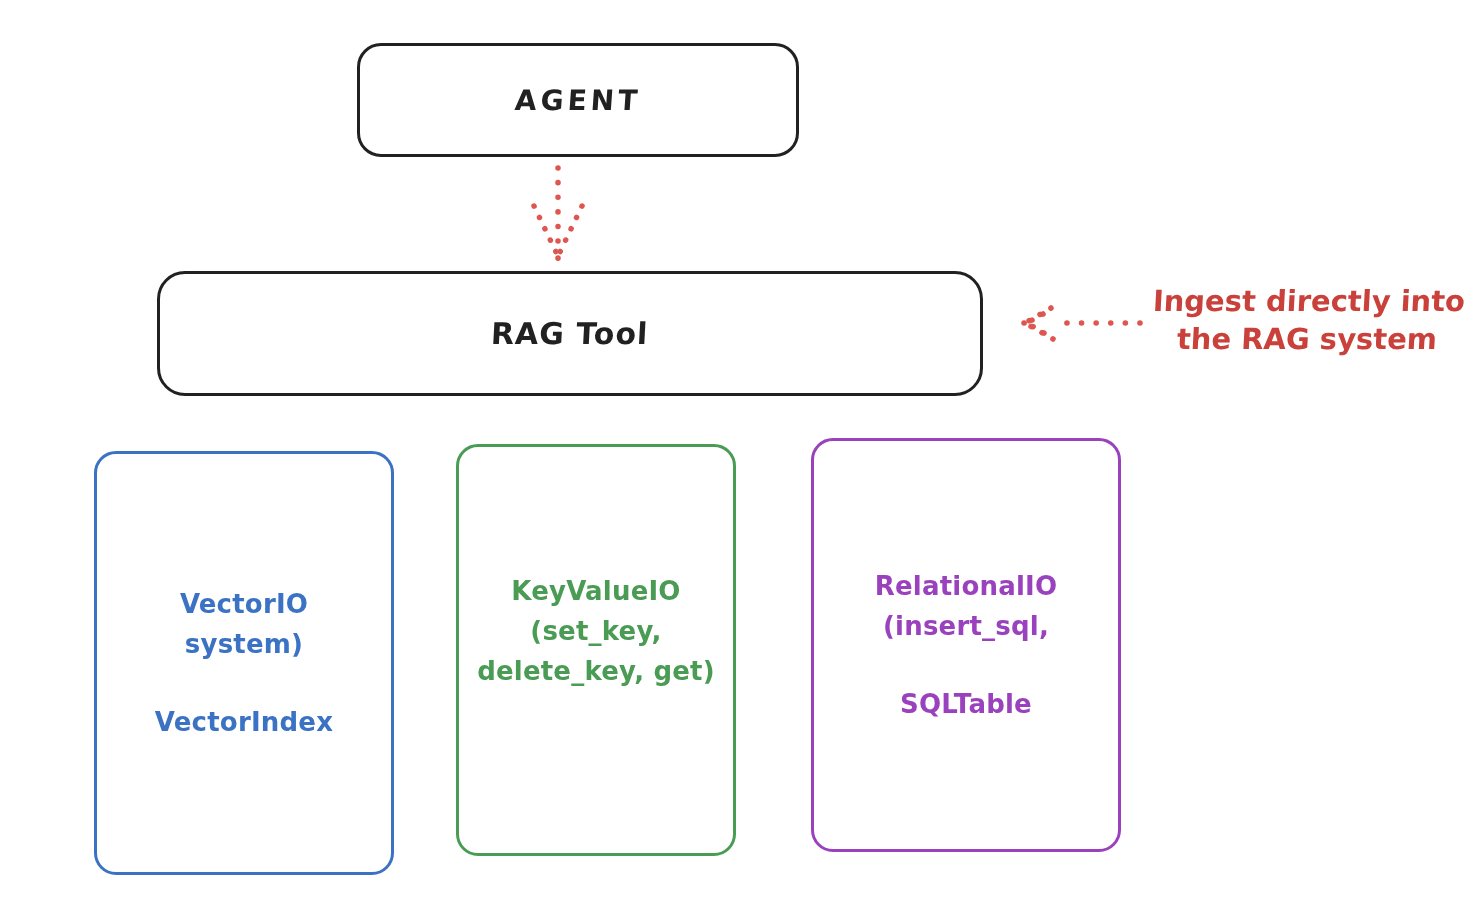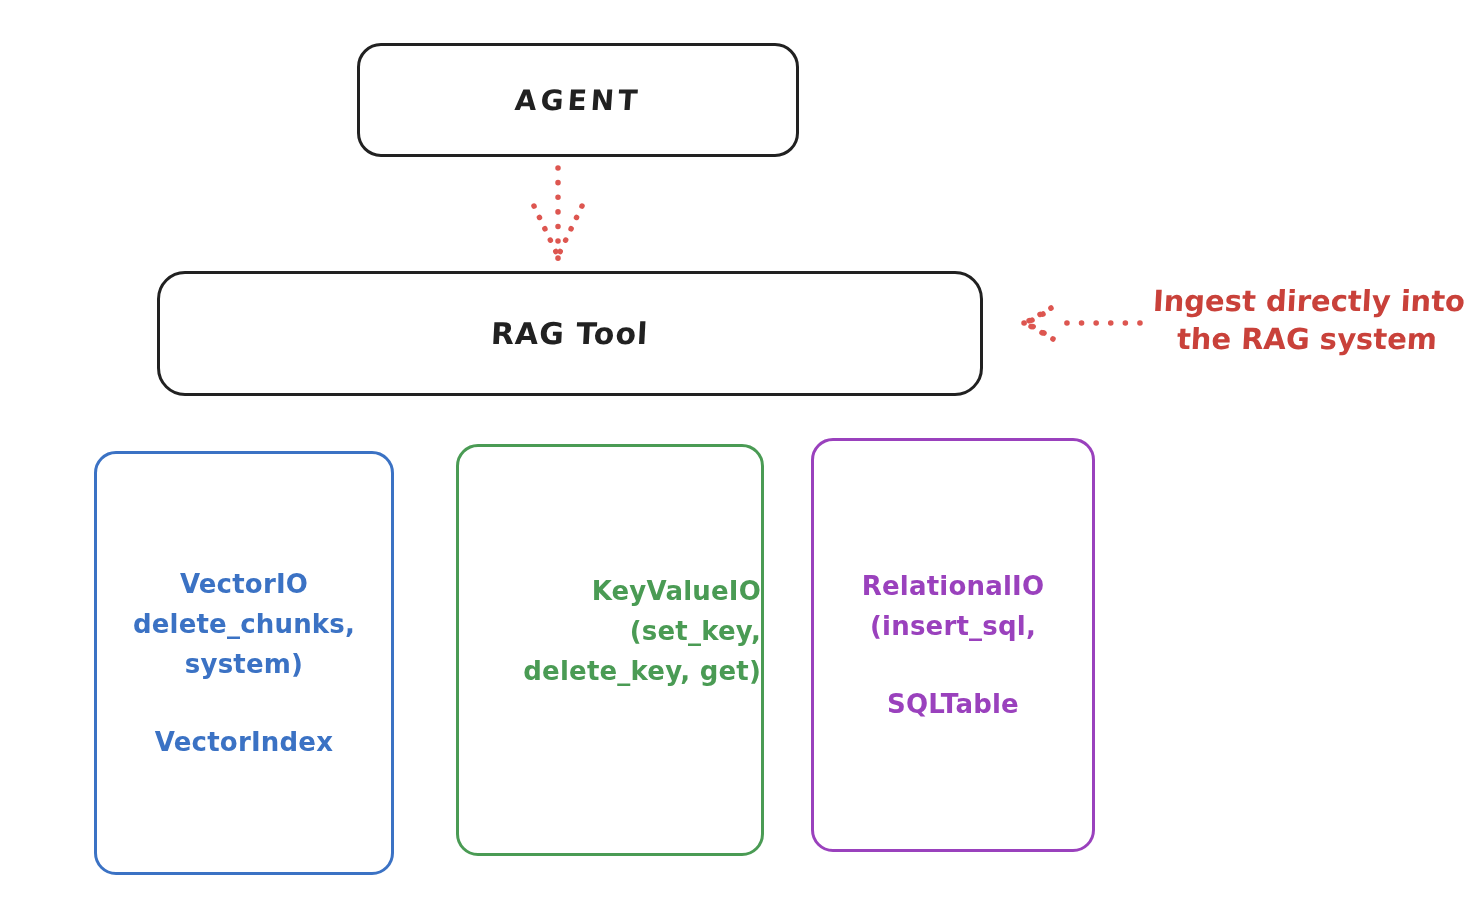--- a/index.html
+++ b/index.html
@@ -70,28 +70,27 @@
     margin-left: 24px;
   }
   .backend--vector {
     left: 70px; top: 451px;
     width: 300px; height: 424px;
     border-color: #3b72c4;
     color: #3b72c4;
   }
   .backend--keyvalue {
     left: 432px; top: 444px;
-    width: 308px; height: 412px;
+    width: 280px; height: 412px;
     border-color: #4a9b54;
     color: #4a9b54;
-    align-items: flex-end;
   }
   .backend--relational {
     left: 787px; top: 438px;
-    width: 284px; height: 414px;
+    width: 310px; height: 414px;
     border-color: #9a41bd;
     color: #9a41bd;
   }
   .backend .spacer { height: 38px; }
   .backend .line { display: block; }
 
   
   .annotation {
     position: absolute;
     left: 1138px; top: 282px;
@@ -147,21 +146,20 @@
     <path d="M9 28 L9.2 28"></path>
   </svg>
 
   <div class="annotation">
     <span class="line">Ingest directly into</span>
     <span class="line">the RAG system</span>
   </div>
 
   <div class="backend backend--vector">
     <span class="line">VectorIO</span>
-    <span class="line">delete_chunks,</span>
     <span class="line">system)</span>
     <span class="spacer"></span>
     <span class="line">VectorIndex</span>
   </div>
 
   <div class="backend backend--keyvalue">
     <span class="line">KeyValueIO</span>
     <span class="line">(set_key,</span>
     <span class="line">delete_key, get)</span>
     <span class="spacer"></span>

